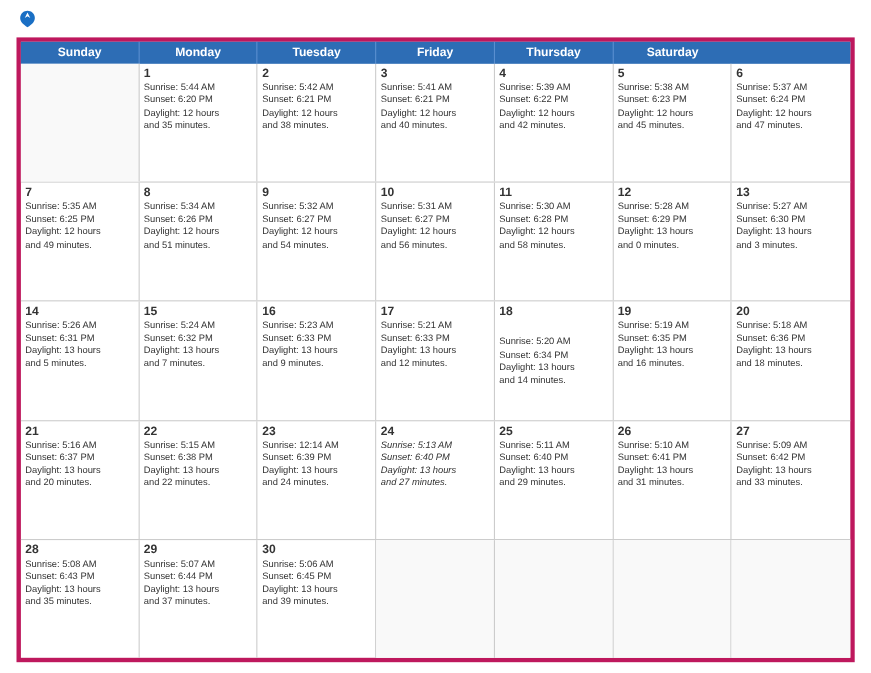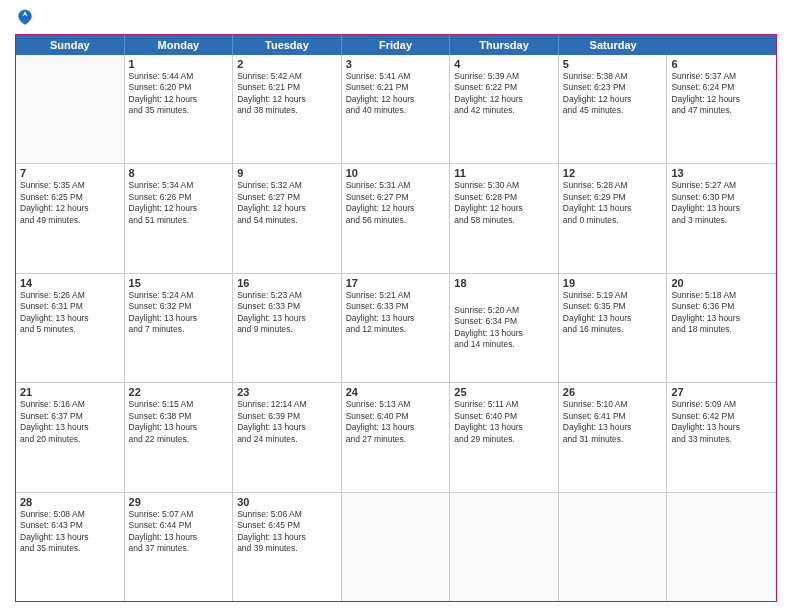--- a/index.html
+++ b/index.html
@@ -57,21 +57,21 @@
       color: #333;
     }
     .subtitle {
       font-size: 14px;
       color: #555;
     }
     .calendar {
       flex: 1;
       display: flex;
       flex-direction: column;
-      border: 1px solid #be185d;
+      border: 4px solid #be185d;
     }
     .cal-header {
       display: grid;
       grid-template-columns: repeat(7, 1fr);
       background: #2d6db5;
     }
     .cal-header-cell {
       color: #fff;
       font-size: 11px;
       font-weight: bold;
@@ -309,21 +309,21 @@
           </div>
           <div class="cal-cell">
             <div class="day-num">23</div>
             <div class="day-info" style="white-space: pre-line;">Sunrise: 12:14 AM
 Sunset: 6:39 PM
 Daylight: 13 hours
 and 24 minutes.</div>
           </div>
           <div class="cal-cell">
             <div class="day-num">24</div>
-            <div class="day-info" style="white-space: pre-line;">Sunrise: 5:13 AM
+            <div class="day-info" style="white-space: pre-line; font-style: italic;">Sunrise: 5:13 AM
 Sunset: 6:40 PM
 Daylight: 13 hours
 and 27 minutes.</div>
           </div>
           <div class="cal-cell">
             <div class="day-num">25</div>
             <div class="day-info" style="white-space: pre-line;">Sunrise: 5:11 AM
 Sunset: 6:40 PM
 Daylight: 13 hours
 and 29 minutes.</div>

